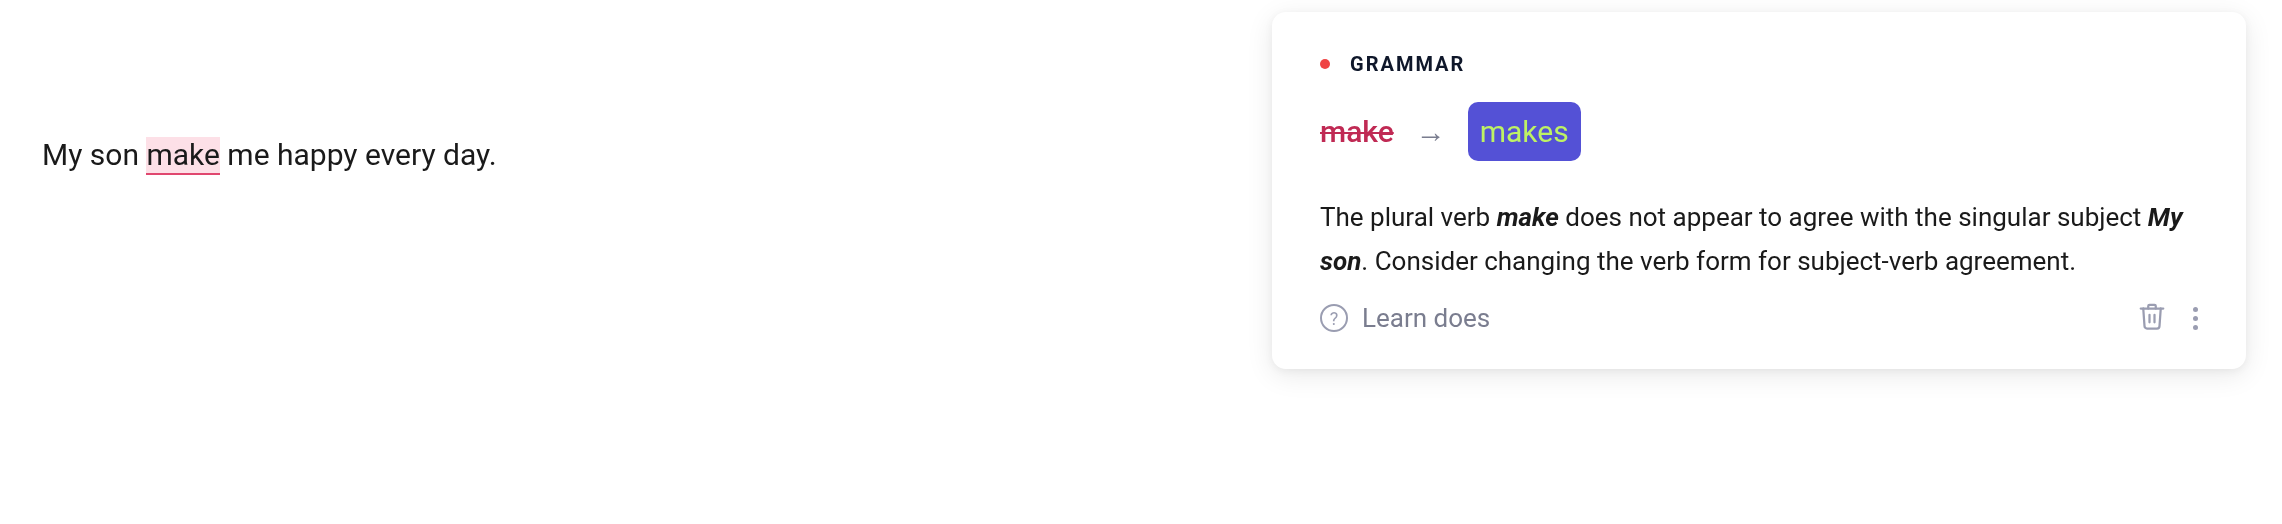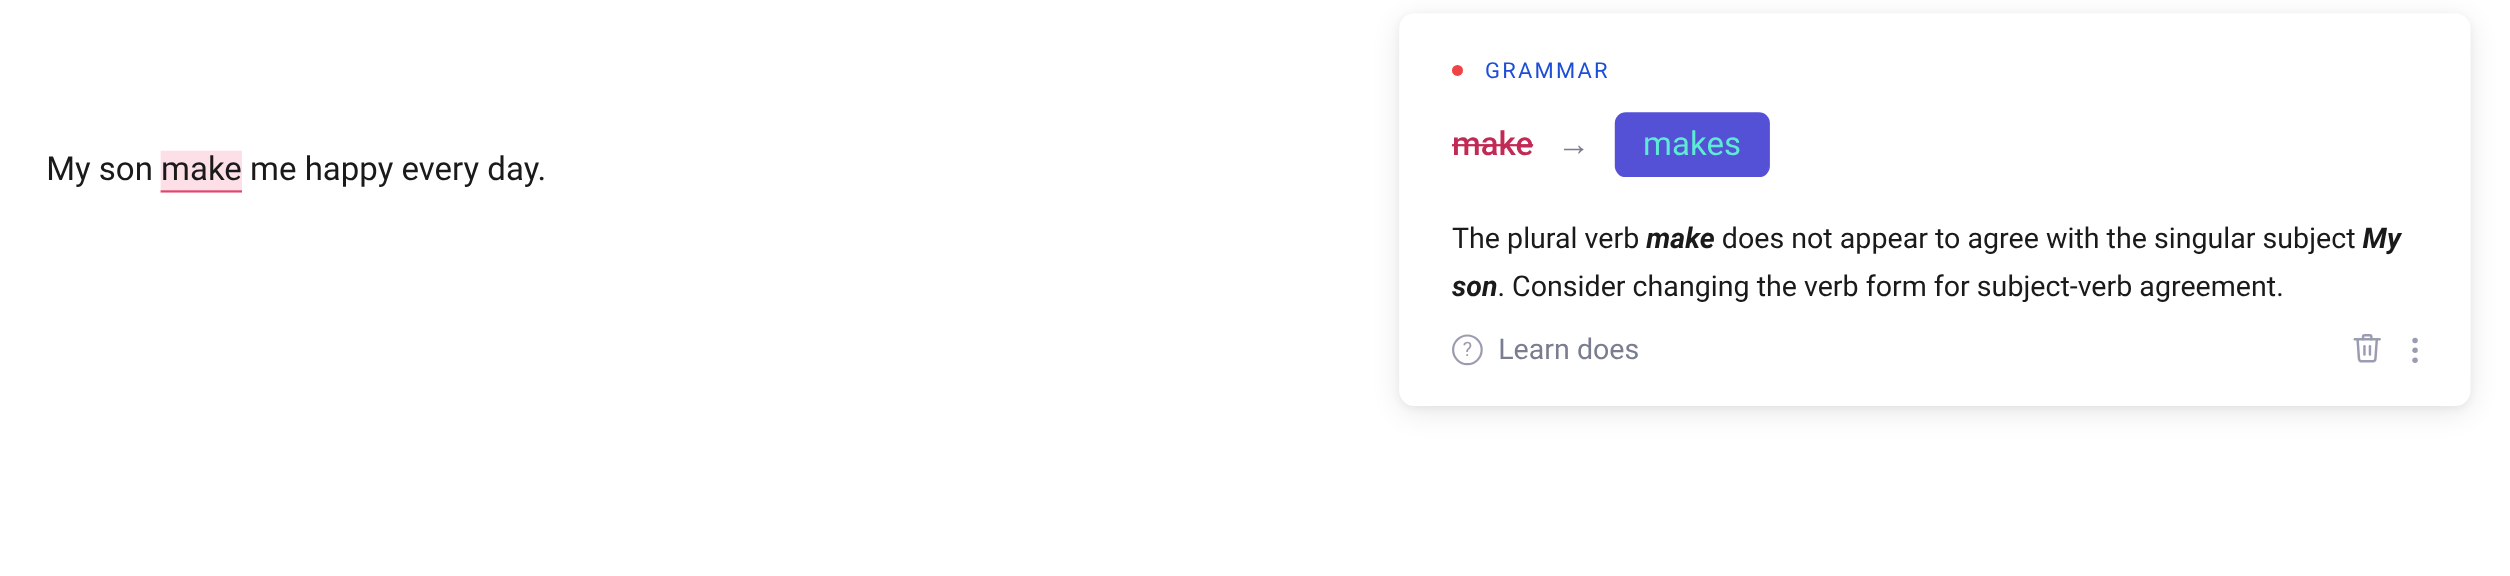--- a/index.html
+++ b/index.html
@@ -41,45 +41,45 @@
     }
     .header-dot {
       width: 10px;
       height: 10px;
       border-radius: 50%;
       background: #ef4444;
     }
     .header-label {
       font-size: 20px;
       letter-spacing: 2px;
-      color: #1d4ed8;
-      font-weight: 400;
+      color: #0f172a;
+      font-weight: 700;
     }
     .suggestion-row {
       display: flex;
       align-items: center;
       gap: 22px;
       margin-bottom: 34px;
     }
     .strike-word {
       font-size: 30px;
       color: #c02a54;
       text-decoration: line-through;
       text-decoration-thickness: 2px;
       font-weight: 500;
     }
     .arrow-icon {
       font-size: 30px;
       color: #7a7d8f;
     }
     .replacement-pill {
       background: #5451d6;
-      color: #5eead4;
+      color: #bef264;
       font-size: 30px;
-      padding: 12px 26px;
+      padding: 12px 12px;
       border-radius: 10px;
       font-weight: 400;
       cursor: pointer;
     }
     .explanation {
       font-size: 26px;
       color: #1a1a1a;
       line-height: 1.7;
       margin-bottom: 18px;
     }

